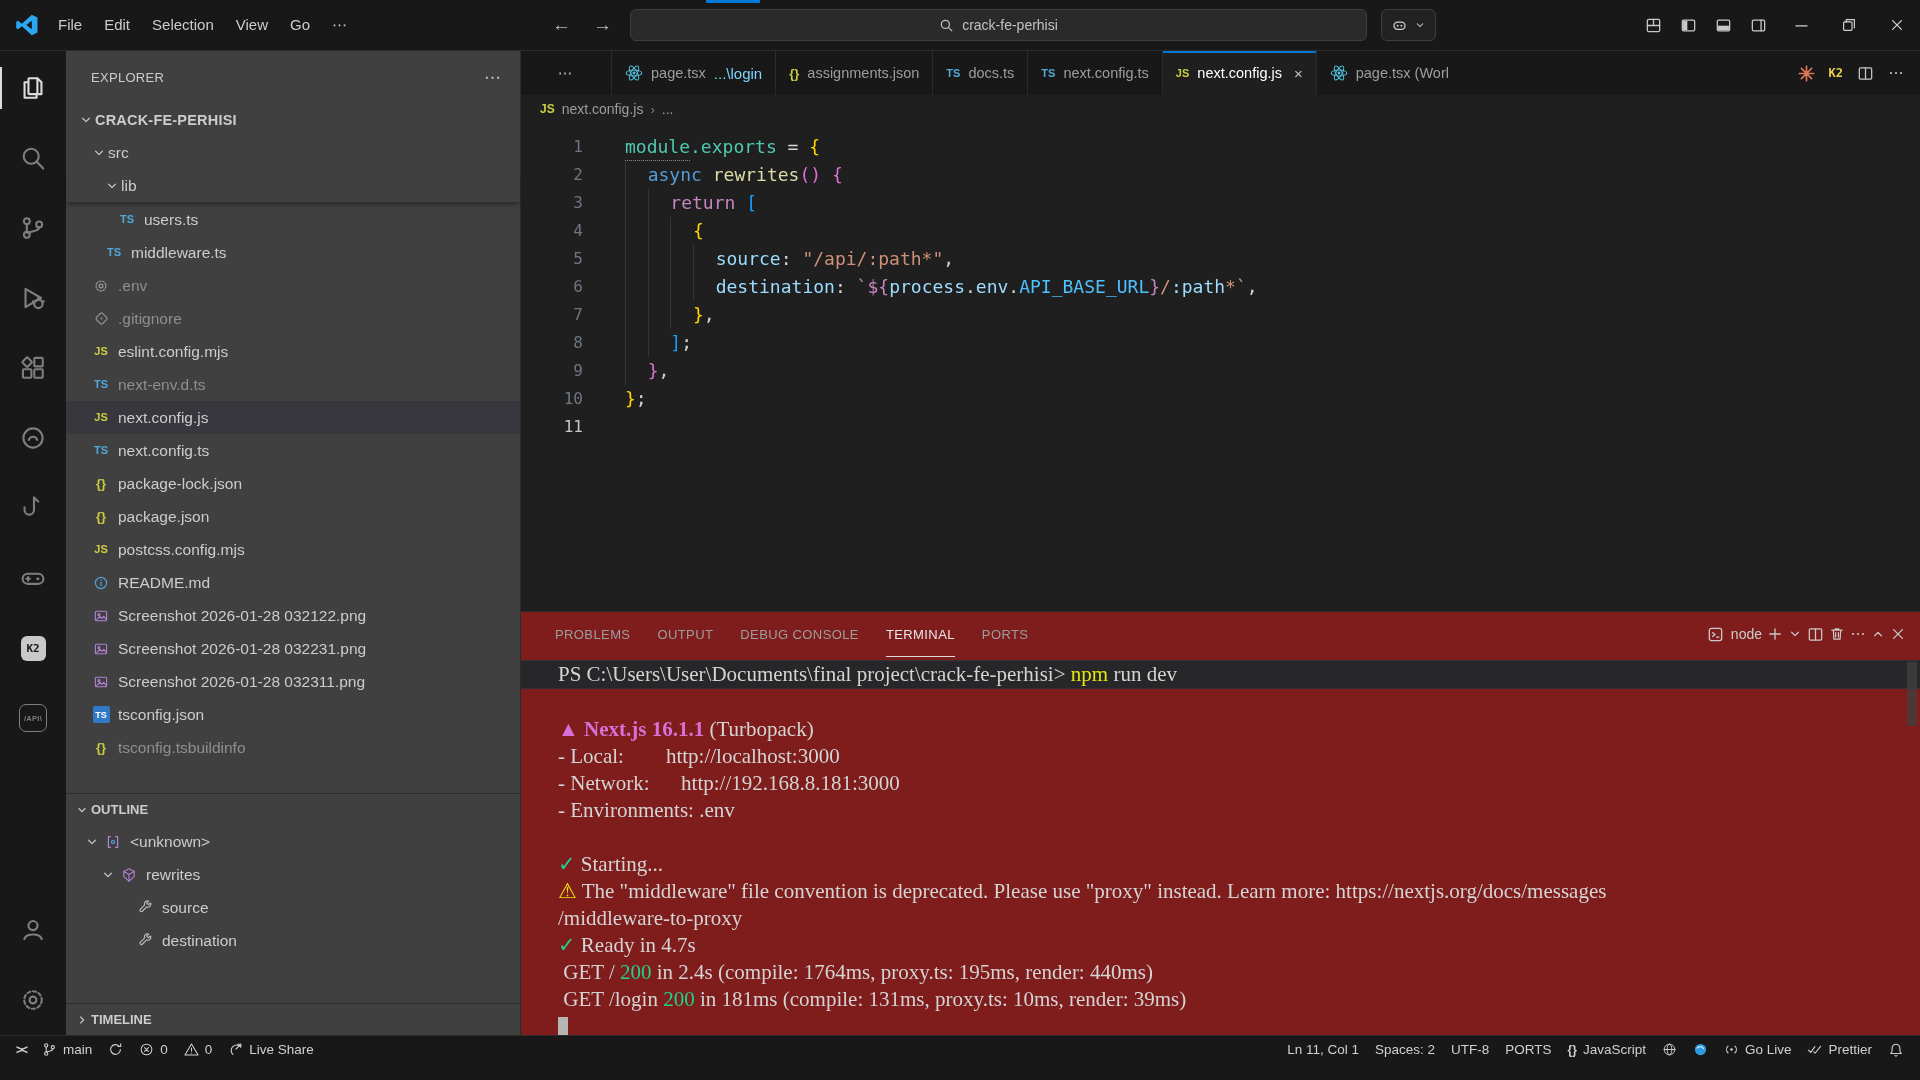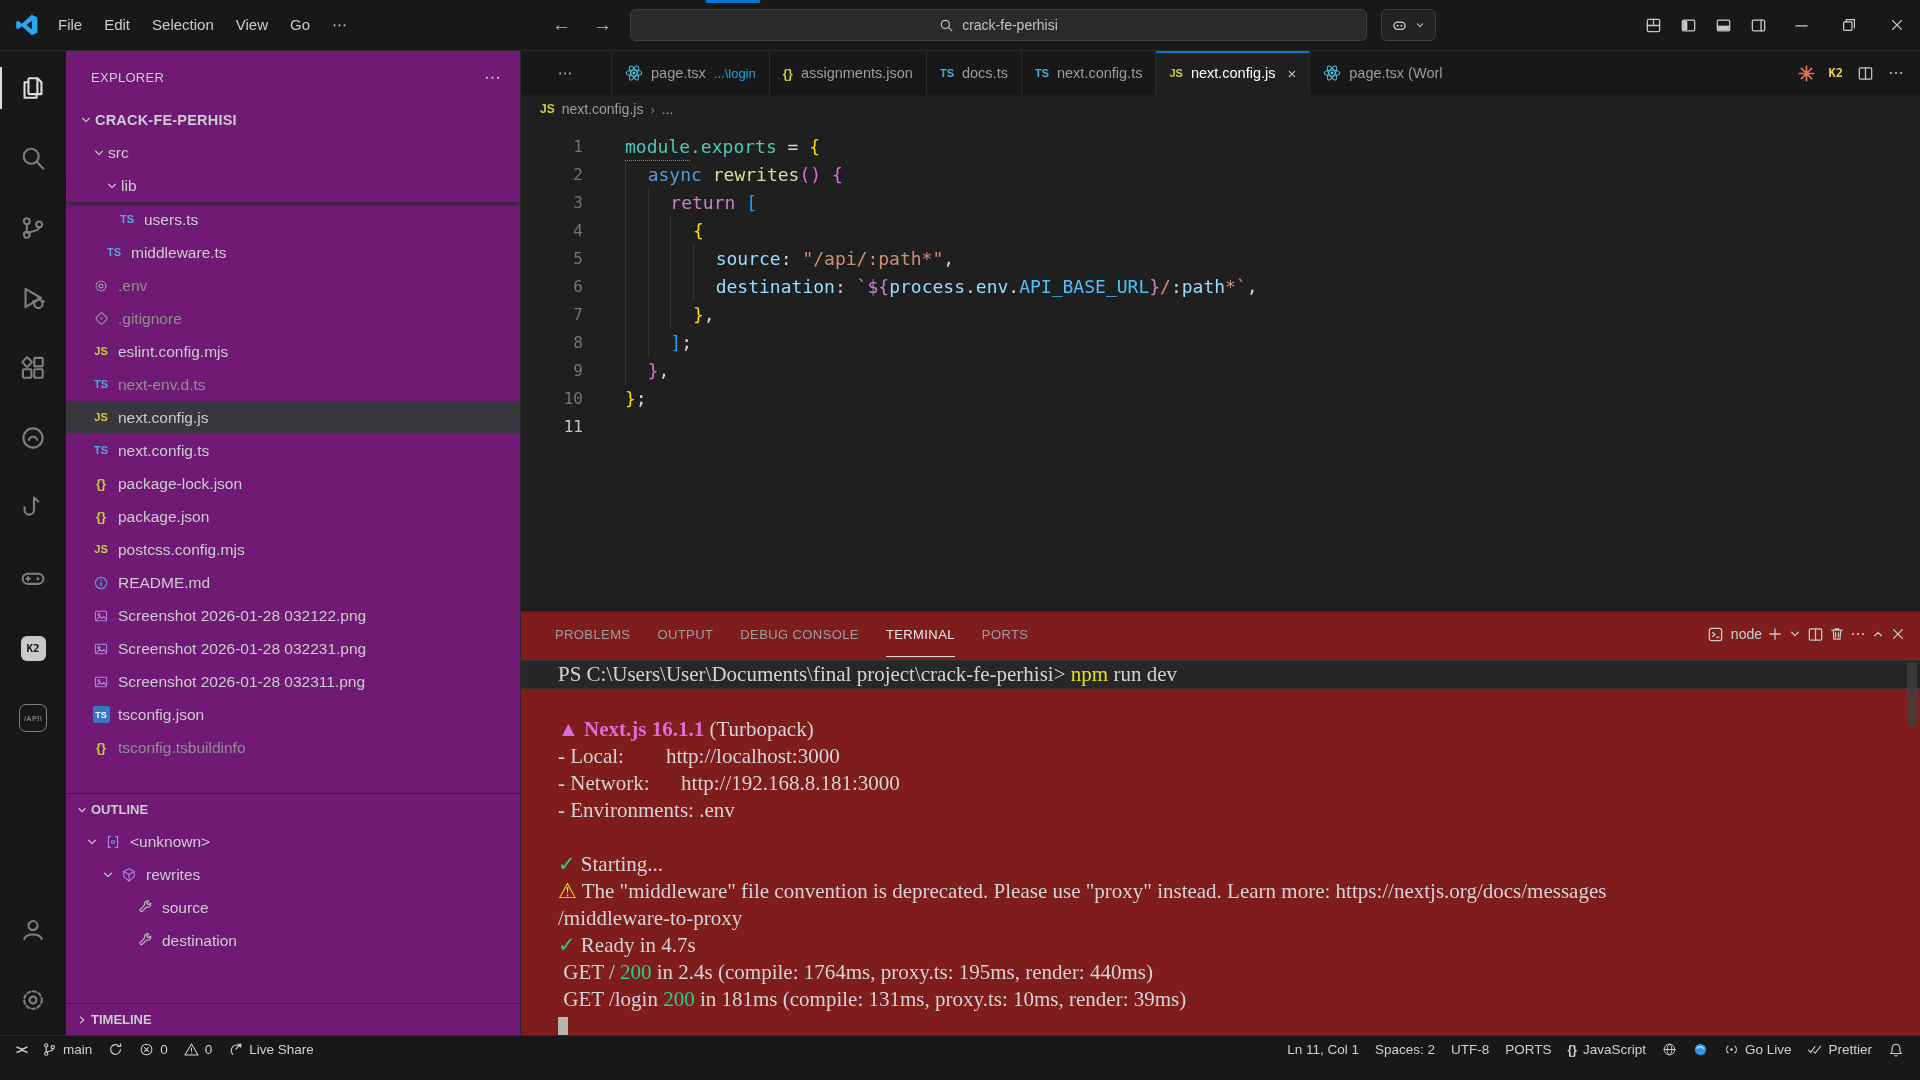--- a/index.html
+++ b/index.html
@@ -26,21 +26,21 @@
   .main{flex:1;display:flex;min-height:0;}
   .activitybar{width:66px;flex:none;display:flex;flex-direction:column;align-items:center;padding-top:2px;background:#181818;}
   .ab-item{width:66px;height:70px;display:flex;align-items:center;justify-content:center;color:#7e7e7e;position:relative;}
   .ab-item.active{color:#dcdcdc;}
   .ab-item.active::before{content:"";position:absolute;left:0;top:14px;bottom:14px;width:2px;background:#dcdcdc;}
   .ab-spacer{flex:1;}
   .kilo-box{width:25px;height:25px;border-radius:6px;background:#c9c9c9;color:#181818;font-weight:800;font-size:11px;display:flex;align-items:center;justify-content:center;font-family:"DejaVu Sans Mono",monospace;}
   .api-box{width:26px;height:26px;border:1.6px solid currentColor;border-radius:7px;font-size:7.5px;font-weight:700;display:flex;align-items:center;justify-content:center;letter-spacing:.3px;}
 
   
-  .sidebar{width:454px;flex:none;background:#701a75;border-right:1px solid #2b2b2b;display:flex;flex-direction:column;min-height:0;}
+  .sidebar{width:454px;flex:none;background:#404040;border-right:1px solid #2b2b2b;display:flex;flex-direction:column;min-height:0;}
   .sb-header{height:52px;flex:none;display:flex;align-items:center;padding:0 18px 0 25px;font-size:13px;color:#cccccc;letter-spacing:.3px;}
   .sb-header .sp{flex:1;}
   .tree{flex:none;}
   .row{height:33px;display:flex;align-items:center;font-size:15.5px;color:#cccccc;cursor:default;}
   .row .chev{width:19px;flex:none;color:#c5c5c5;display:flex;align-items:center;justify-content:center;}
   .row .ficon{width:24px;flex:none;display:flex;align-items:center;justify-content:center;margin-right:5px;}
   .row.selected{background:#37373d;}
   .row.dim .lbl{color:#8f8f8f;}
   .row.rootrow .lbl{font-weight:700;font-size:14.5px;letter-spacing:.2px;}
   .row.sticky-end{border-bottom:1px solid #303030;box-shadow:0 3px 4px -2px rgba(0,0,0,.45);}
@@ -51,21 +51,21 @@
   .c-ts{color:#4fa8d8;} .c-js{color:#cbcb41;} .c-braces{color:#cbcb41;font-size:13px;}
   .tsbox{width:17px;height:17px;background:#3178c6;border-radius:2px;color:#fff;font-size:9px;font-weight:700;display:flex;align-items:center;justify-content:center;}
 
   
   .editor-col{flex:1;display:flex;flex-direction:column;min-width:0;background:#1f1f1f;}
   .tabbar{height:44px;flex:none;background:#181818;display:flex;align-items:stretch;}
   .tabs{flex:1;display:flex;overflow:hidden;}
   .tab{display:flex;align-items:center;gap:8px;padding:0 13px;font-size:14.5px;color:#9d9d9d;background:#181818;border-right:1px solid #2b2b2b;position:relative;flex:none;white-space:nowrap;}
   .tab.active{background:#1f1f1f;color:#ffffff;}
   .tab.active::before{content:"";position:absolute;top:0;left:0;right:0;height:2px;background:#0078d4;}
-  .tab .desc{color:#0ea5e9;font-size:13px;}
+  .tab .desc{color:#7dd3fc;font-size:15px;}
   .tab .close{margin-left:4px;font-size:15px;color:#c5c5c5;}
   .tab.overflow{width:64px;justify-content:center;color:#bdbdbd;letter-spacing:2px;}
   .tab.cut{border-right:none;max-width:175px;overflow:hidden;}
   .tab-actions{flex:none;display:flex;align-items:center;gap:14px;padding:0 16px;background:#181818;color:#c5c5c5;}
   .kilo-tab{color:#e7cf4e;font-weight:800;font-size:12px;font-family:"DejaVu Sans Mono",monospace;}
 
   .breadcrumb{height:28px;flex:none;display:flex;align-items:center;gap:7px;padding-left:19px;font-size:14px;color:#9d9d9d;background:#1f1f1f;}
   .breadcrumb .sep{font-size:13px;color:#7d7d7d;}
 
   .code{flex:1;min-height:0;overflow:hidden;background:#1f1f1f;font-family:"DejaVu Sans Mono","DejaVu Sans",monospace;font-size:18px;line-height:28px;padding-top:10px;position:relative;}

